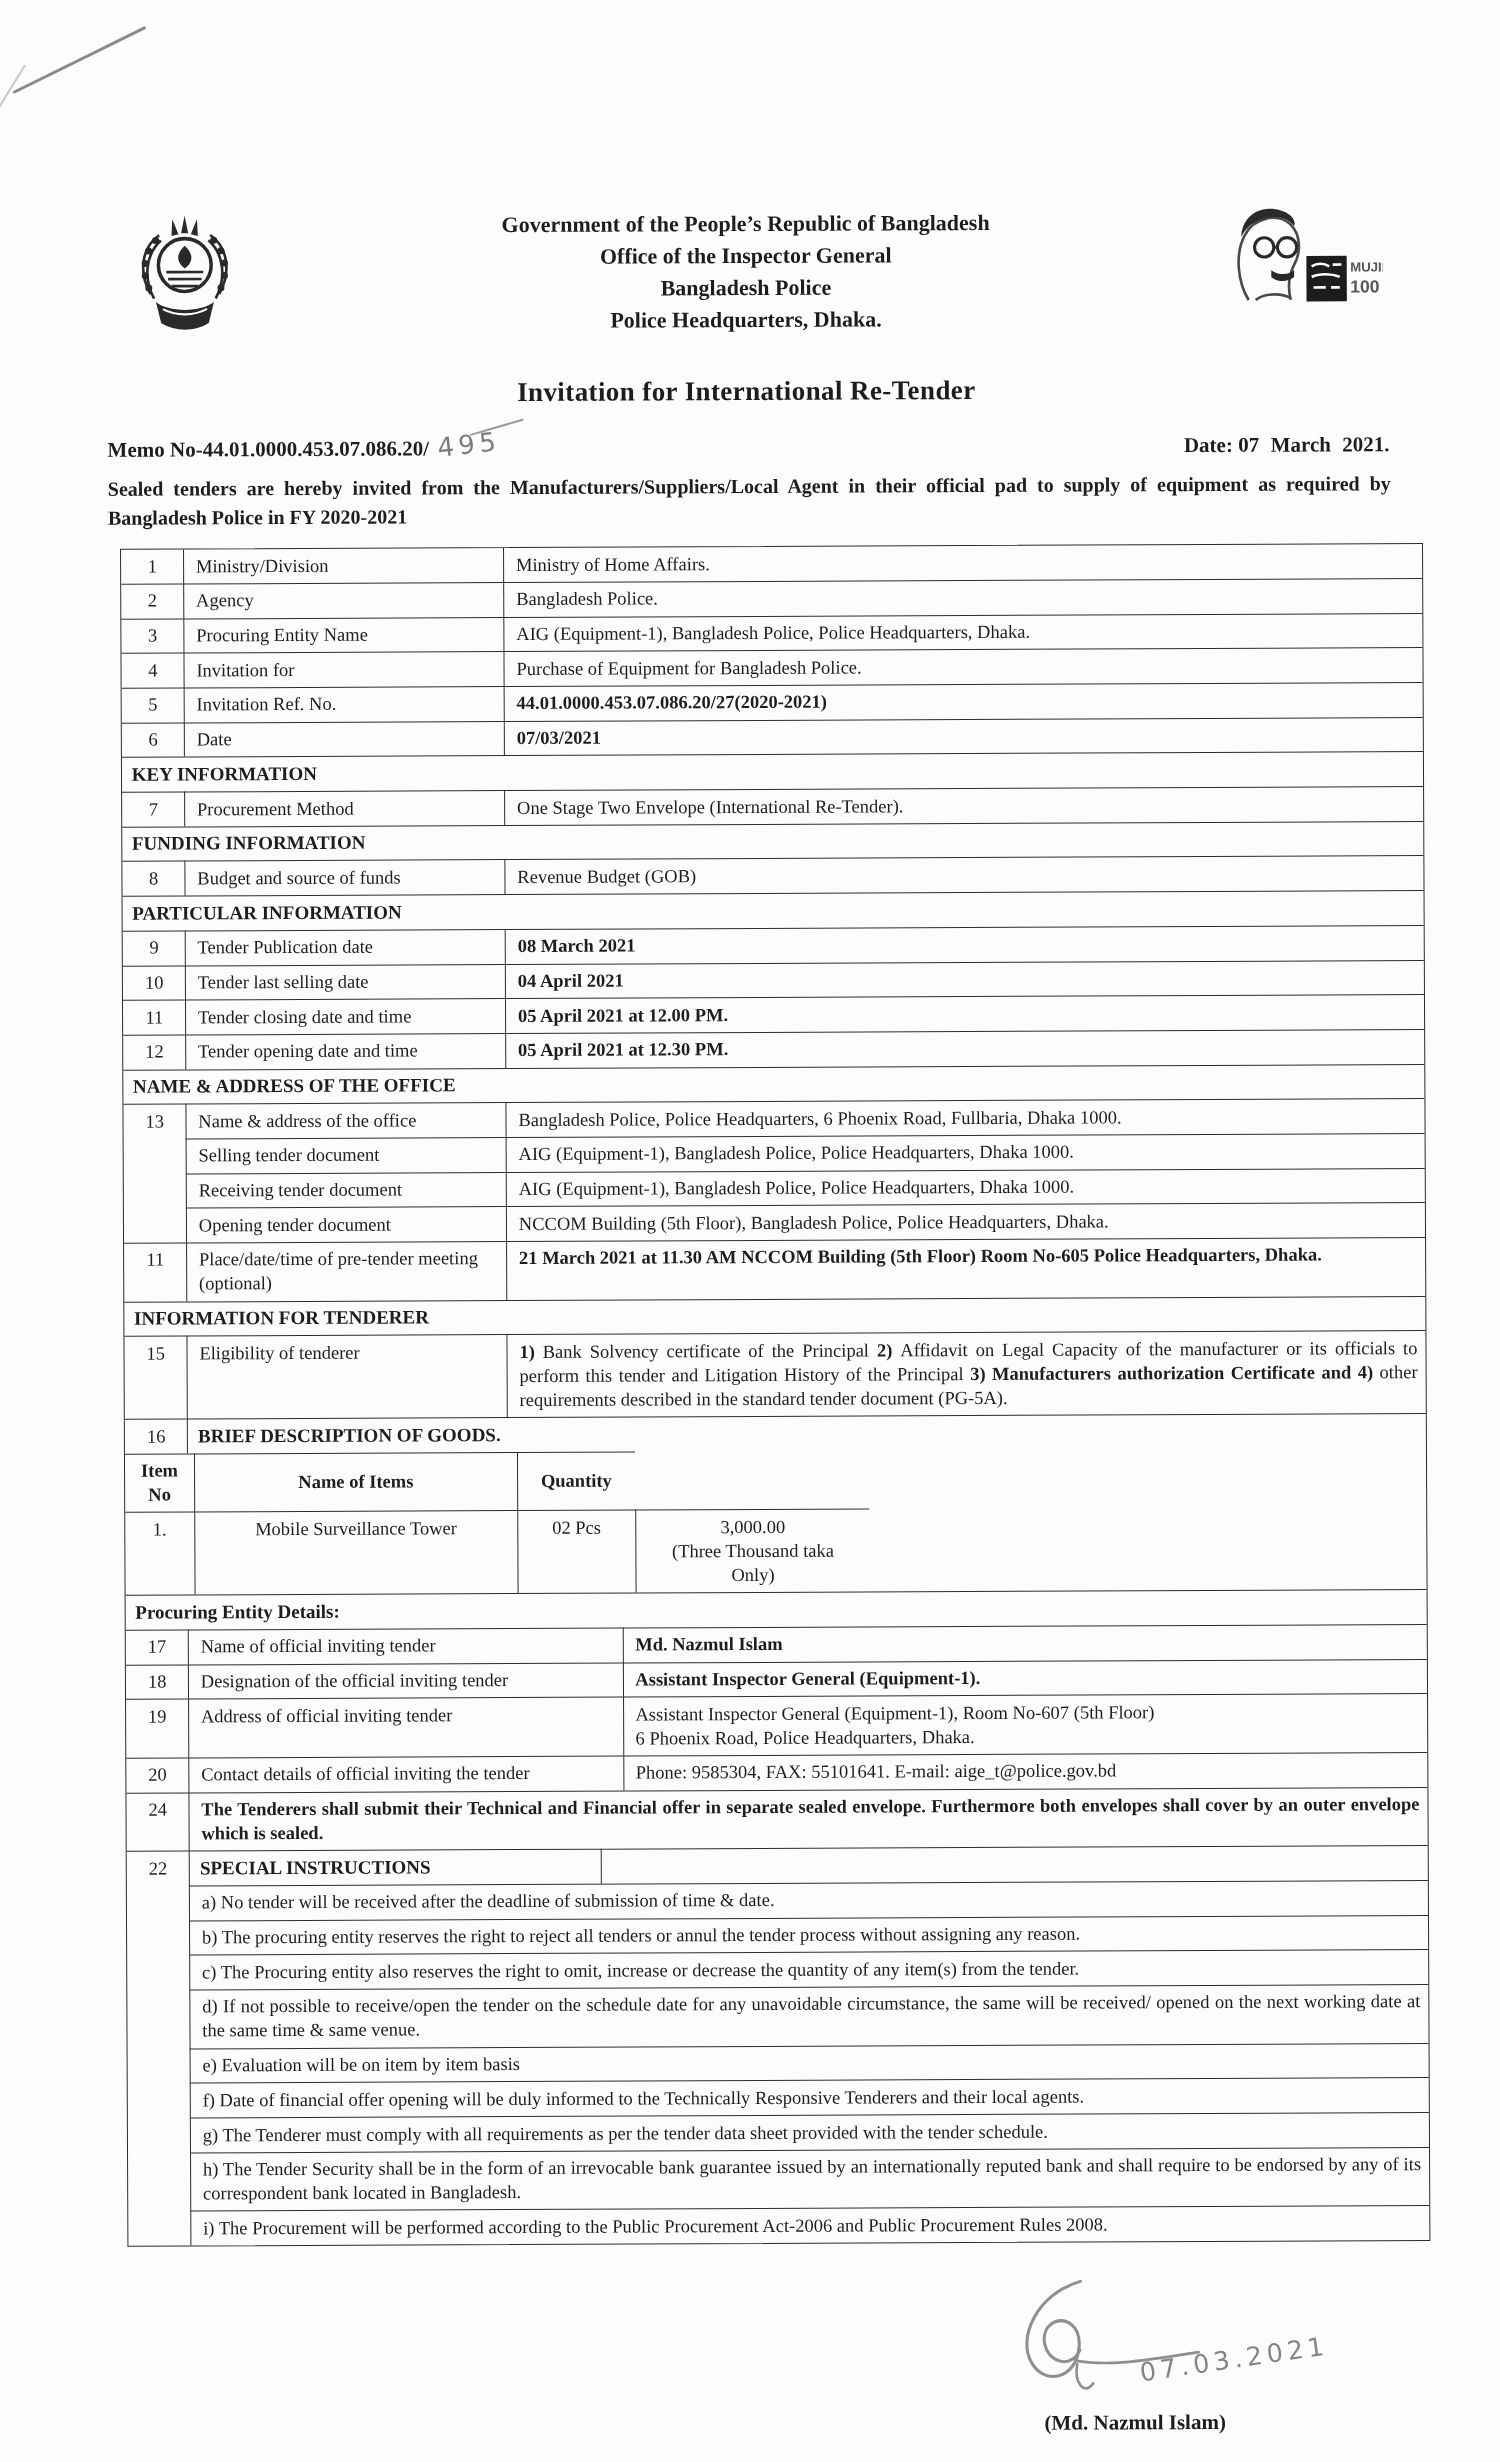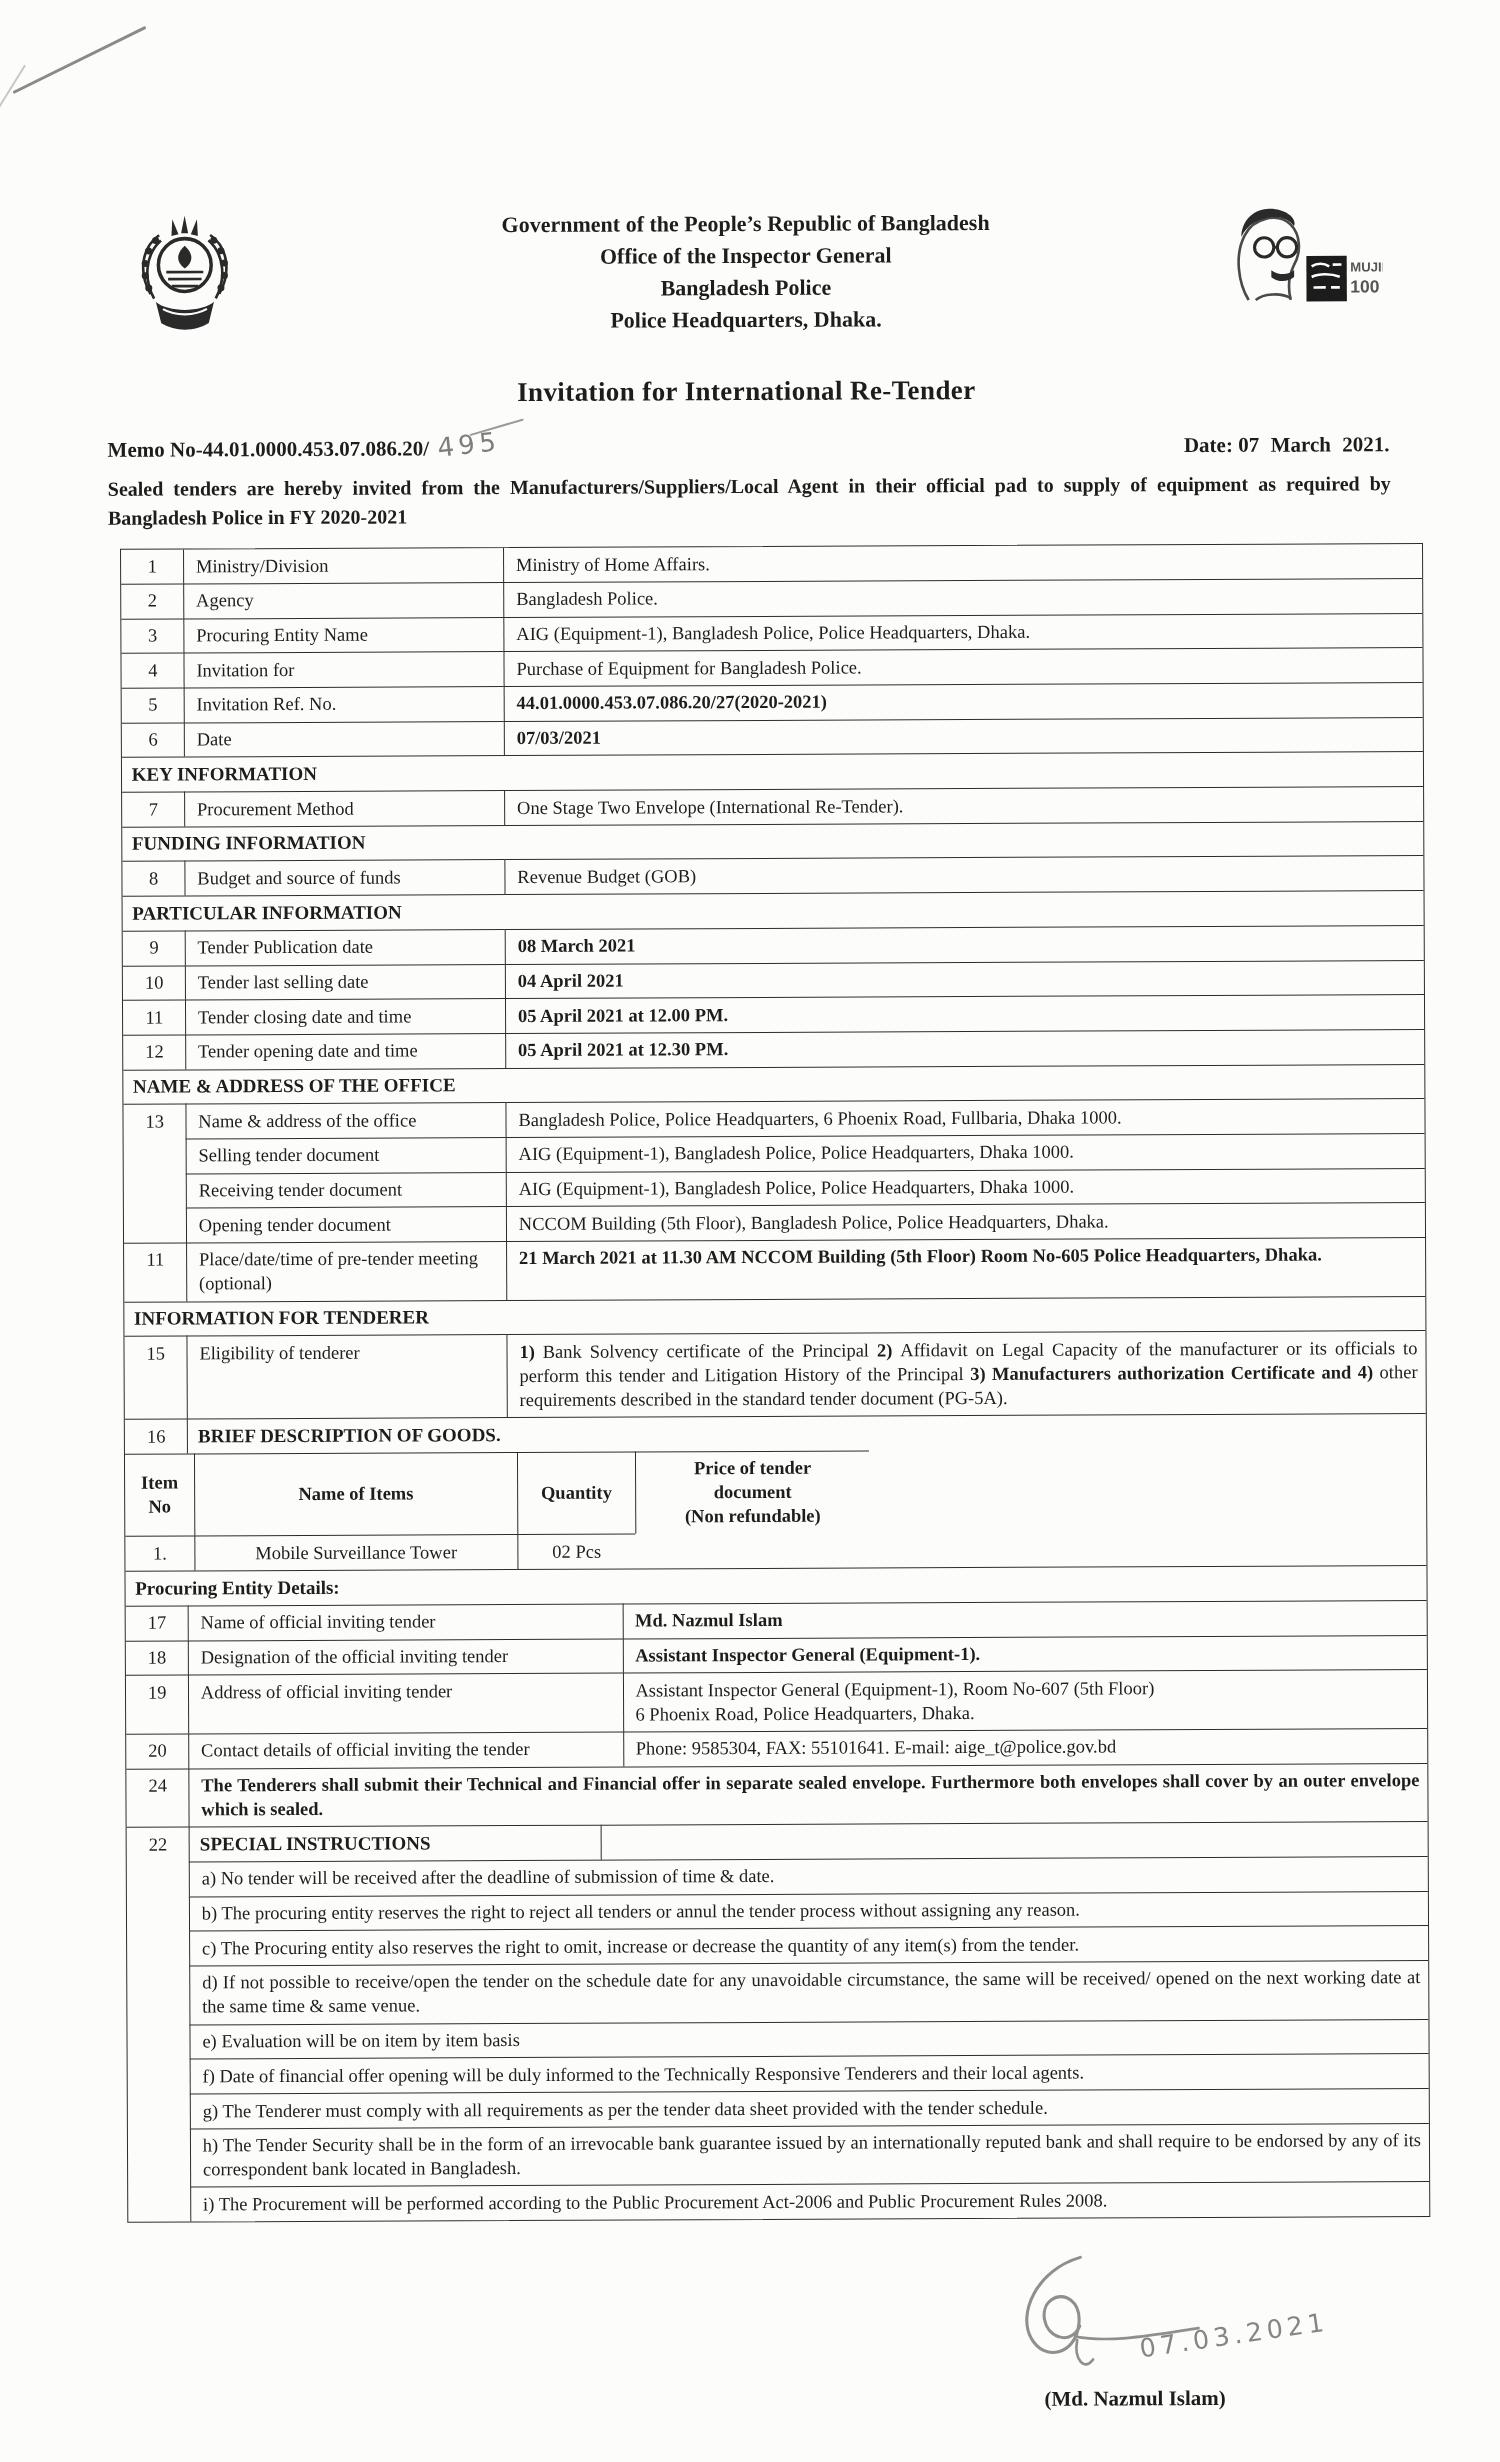--- a/index.html
+++ b/index.html
@@ -250,31 +250,31 @@
         <div class="td cen">
           <div>Item</div>
           <div>No</div>
         </div>
         <div class="td cen">
           <div>Name of Items</div>
         </div>
         <div class="td cen">
           <div>Quantity</div>
         </div>
-        <div class="td cen">
-          <div>Price of tender</div>
-          <div>document</div>
-          <div>(Non refundable)</div>
-        </div>
       </div>
     <div id="goods-rows">
         <div class="tr gg">
           <div class="td cen">1.</div>
           <div class="td cen">Mobile Surveillance Tower</div>
           <div class="td cen">02 Pcs</div>
+          <div class="td cen">
+            <div>3,000.00</div>
+            <div>(Three Thousand taka</div>
+            <div>Only)</div>
+          </div>
         </div>
       </div>
 
     <div class="tr g1">
       <div class="td sec">Procuring Entity Details:</div>
     </div>
     <div id="entity-rows">
         <div class="tr ge">
           <div class="td no">17</div>
           <div class="td lbl">Name of official inviting tender</div>

